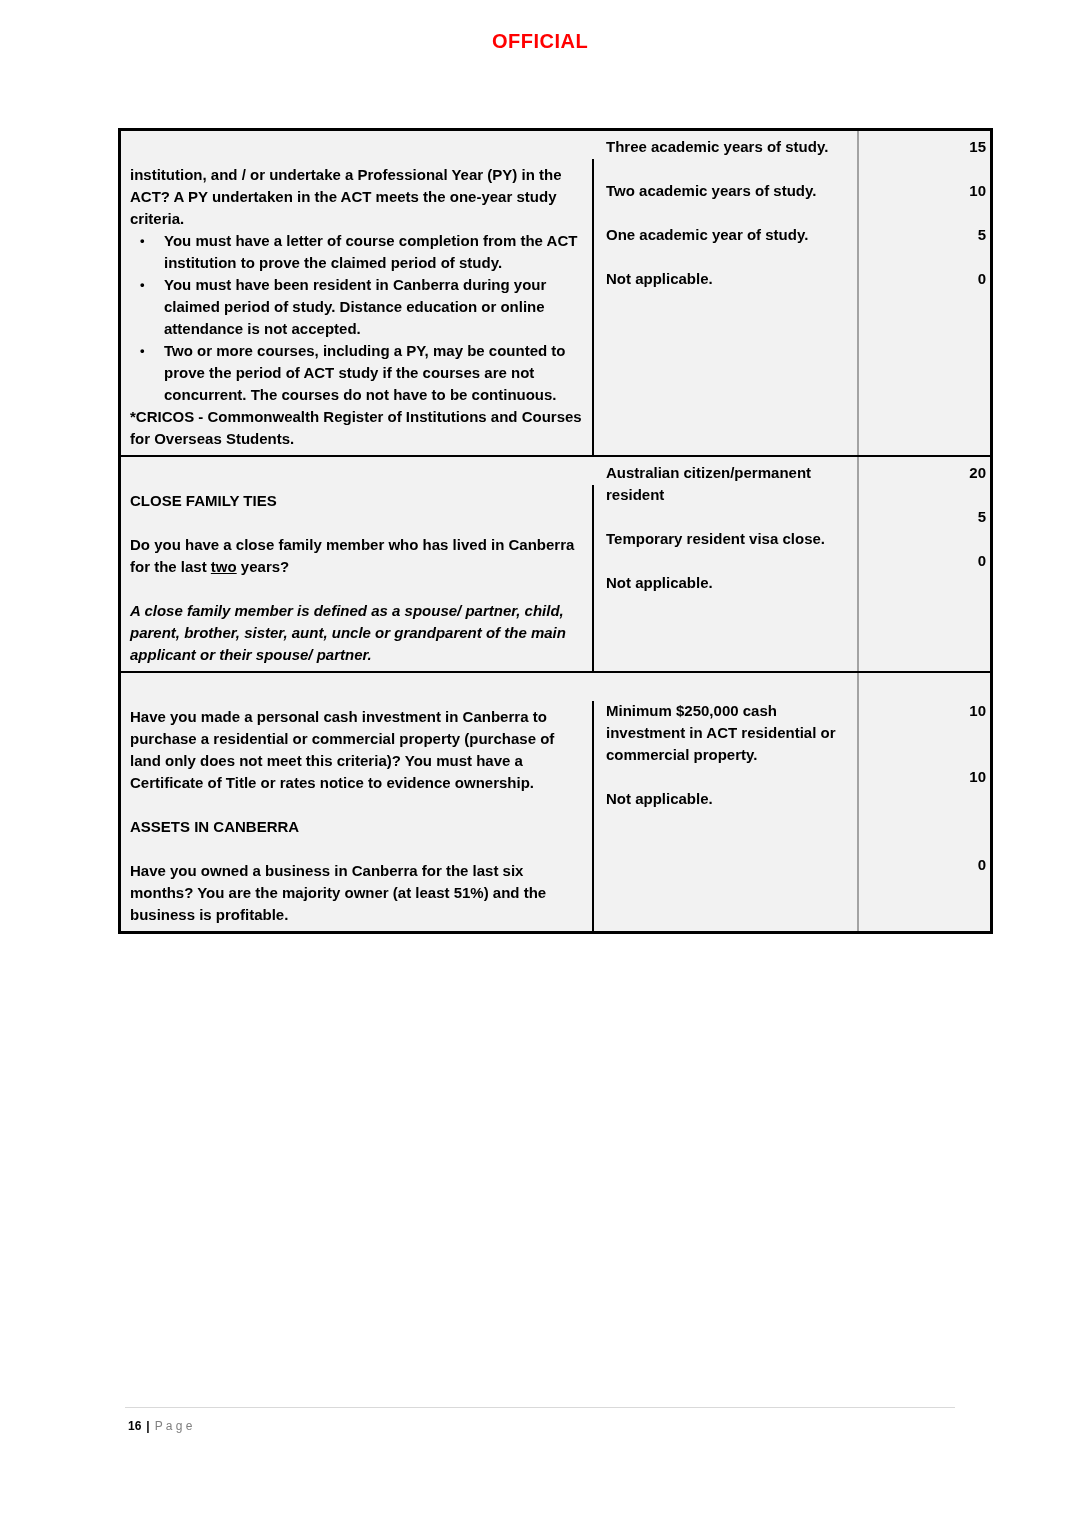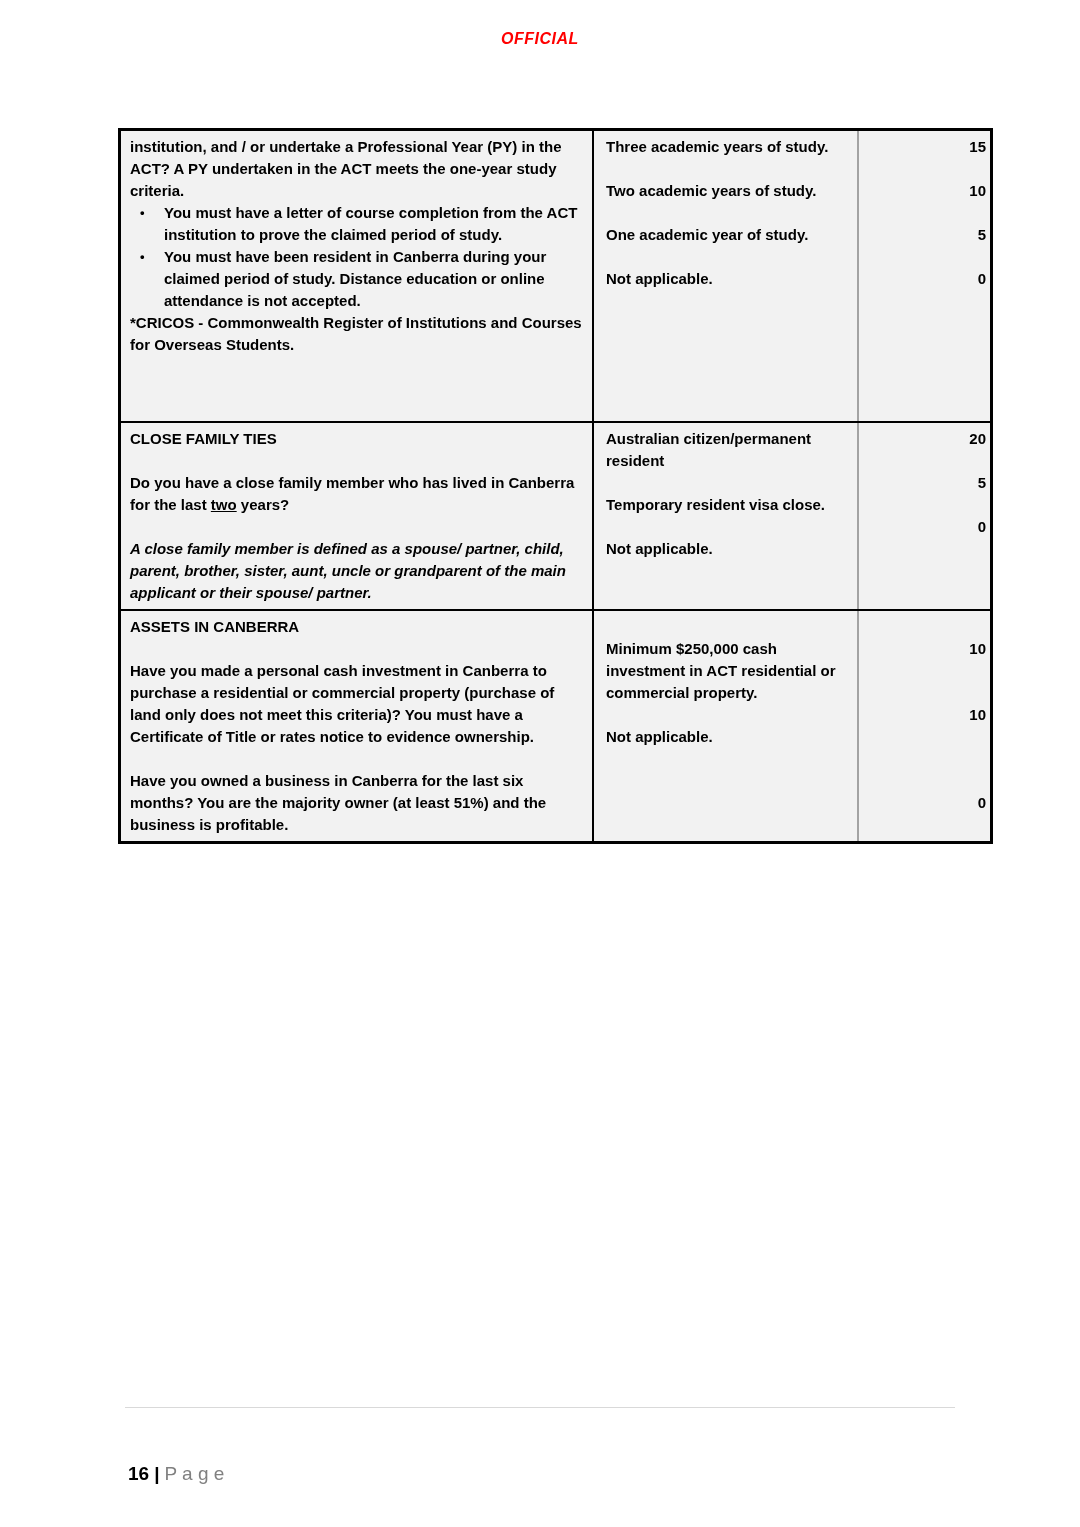--- a/index.html
+++ b/index.html
@@ -5,53 +5,53 @@
   html,body{margin:0;padding:0;background:#ffffff;}
   .page{
     position:relative;
     width:1080px;height:1527px;
     background:#ffffff;
     font-family:"Liberation Sans",sans-serif;
     color:#000;
     overflow:hidden;
   }
   .header{position:absolute;top:30px;left:0;width:100%;text-align:center;}
-  .official{color:#ff0000;font-weight:bold;font-size:16px;letter-spacing:.5px;font-style:italic;}
+  .official{color:#ff0000;font-weight:bold;font-size:20px;letter-spacing:.5px;}
 
   .score-table{
     position:absolute;left:118px;top:128px;width:875px;
     border:3px solid #000;background:#f2f2f2;
     box-sizing:border-box;
     font-size:15px;font-weight:bold;line-height:22px;
   }
   .trow{display:flex;border-bottom:2px solid #000;}
   .trow:last-child{border-bottom:none;}
   .cell{box-sizing:border-box;}
-  .c1{width:473px;border-right:2px solid #000;padding:5px 10px 5px 9px;}
+  .c1{width:473px;border-right:2px solid #000;padding:5px 10px 5px 9px;margin-top:28px;}
   .c2{width:265px;border-right:2px solid #a3a3a3;padding:5px 8px 5px 12px;}
   .c3{flex:1;text-align:right;padding:5px 4px;}
   .row1{min-height:290px;}
   .row2{min-height:179px;}
   .row3{min-height:222px;}
 
   p{margin:0;}
   .bullets{margin:0;padding:0;list-style:none;}
   .bullets li{position:relative;padding-left:34px;}
   .bullets li::before{content:"\2022";position:absolute;left:10px;top:0;font-size:13px;}
   .u{text-decoration:underline;}
   .italic{font-style:italic;}
   .mb22{margin-bottom:22px;}
   .mt22{margin-top:22px;}
   .mt44{margin-top:44px;}
   .mt66{margin-top:66px;}
   .sp22{height:22px;}
   .pt{line-height:22px;}
 
   .footer-rule{position:absolute;left:125px;top:1407px;width:830px;height:1px;background:#d9d9d9;}
-  .footer{position:absolute;left:128px;top:1462px;font-size:19px;line-height:24px;}
+  .footer{position:absolute;left:128px;top:1414px;font-size:12px;line-height:24px;}
   .footer .num{font-weight:bold;color:#000;}
   .footer .sep{color:#000;font-weight:bold;margin:0 5px;}
   .footer .word{color:#808080;}
 </style>
 </head>
 <body>
 
 <div class="page">
 
   <div class="header">
@@ -59,20 +59,21 @@
   </div>
 
   <div class="score-table">
 
     <div class="trow row1">
       <div class="cell c1">
         <p class="para">institution, and / or undertake a Professional Year (PY) in the ACT? A PY undertaken in the ACT meets the one-year study criteria.</p>
         <ul class="bullets">
           <li>You must have a letter of course completion from the ACT institution to prove the claimed period of study.</li>
           <li>You must have been resident in Canberra during your claimed period of study. Distance education or online attendance is not accepted.</li>
+          <li>Two or more courses, including a PY, may be counted to prove the period of ACT study if the courses are not concurrent. The courses do not have to be continuous.</li>
         </ul>
         <p class="para">*CRICOS - Commonwealth Register of Institutions and Courses for Overseas Students.</p>
       </div>
       <div class="cell c2">
         <p class="mb22">Three academic years of study.</p>
         <p class="mb22">Two academic years of study.</p>
         <p class="mb22">One academic year of study.</p>
         <p>Not applicable.</p>
       </div>
       <div class="cell c3">
@@ -96,22 +97,22 @@
       </div>
       <div class="cell c3">
         <div class="pt mb22">20</div>
         <div class="pt mb22">5</div>
         <div class="pt">0</div>
       </div>
     </div>
 
     <div class="trow row3">
       <div class="cell c1">
+        <p class="para mb22">Have you made a personal cash investment in Canberra to purchase a residential or commercial property (purchase of land only does not meet this criteria)? You must have a Certificate of Title or rates notice to evidence ownership.</p>
         <p class="para mb22">ASSETS IN CANBERRA</p>
-        <p class="para mb22">Have you made a personal cash investment in Canberra to purchase a residential or commercial property (purchase of land only does not meet this criteria)? You must have a Certificate of Title or rates notice to evidence ownership.</p>
         <p class="para">Have you owned a business in Canberra for the last six months? You are the majority owner (at least 51%) and the business is profitable.</p>
       </div>
       <div class="cell c2">
         <div class="sp22"></div>
         <p class="mb22">Minimum $250,000 cash investment in ACT residential or commercial property.</p>
         <p>Not applicable.</p>
       </div>
       <div class="cell c3">
         <div class="pt mt22">10</div>
         <div class="pt mt44">10</div>

